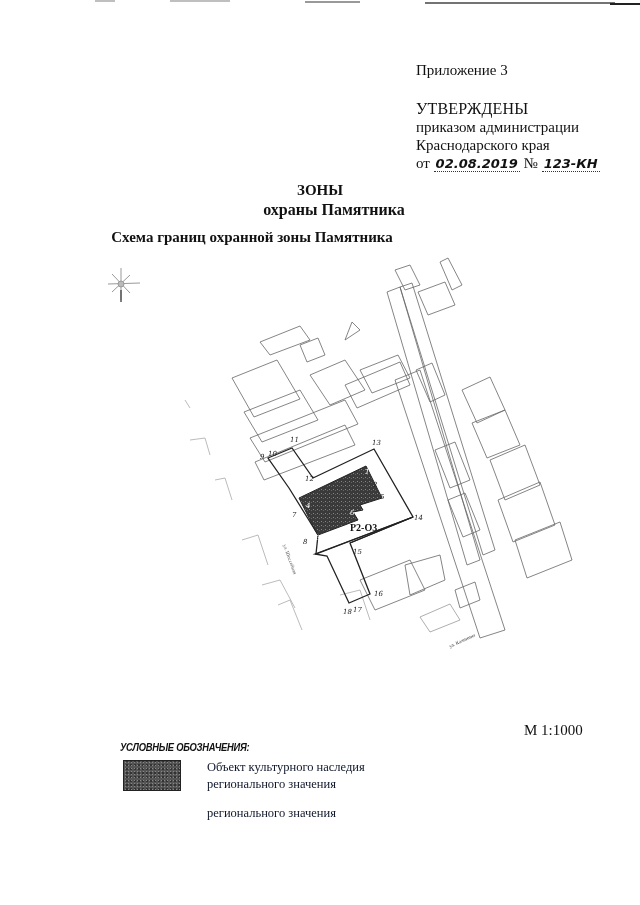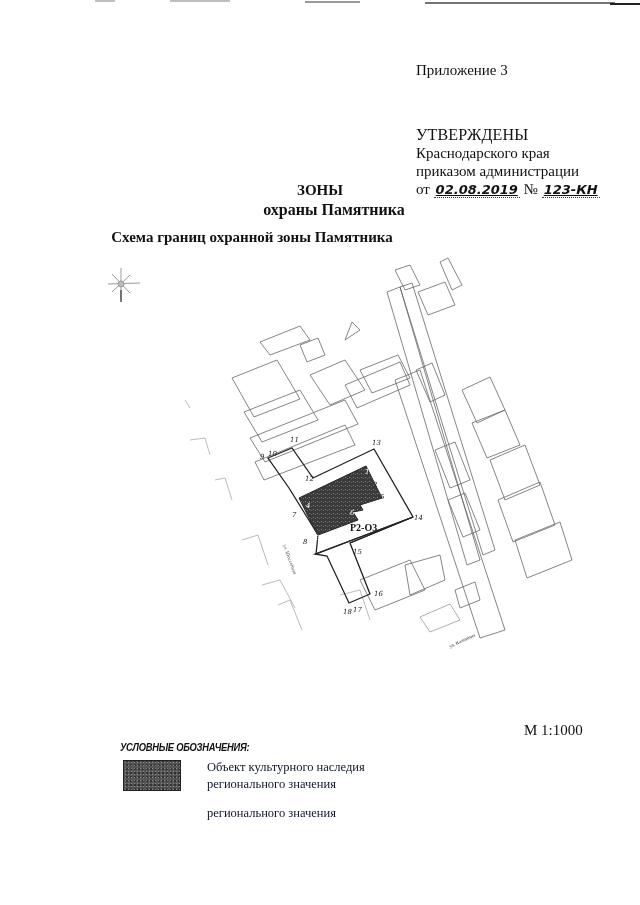--- a/index.html
+++ b/index.html
@@ -1,23 +1,23 @@
 <!DOCTYPE html>
 <html><head>
   <meta charset="utf-8">
   <style>
     html, body { margin: 0; padding: 0; background: #ffffff; }
     body { width: 640px; height: 905px; position: relative; overflow: hidden;
            font-family: "Liberation Serif", "DejaVu Serif", serif; color: #111; }
     .top-scan { position: absolute; top: 0; left: 0; width: 640px; height: 6px; }
     .appendix { position: absolute; left: 416px; top: 62px; font-size: 15px; }
     .approved { position: absolute; left: 416px; top: 100px; font-size: 15px; line-height: 18px; }
-    .approved .upper { font-size: 16px; letter-spacing: 0.2px; margin-top: 26px; }
+    .approved .upper { font-size: 16px; letter-spacing: 0.2px; }
     .hand { font-family: "DejaVu Sans", sans-serif; font-style: italic; font-weight: bold;
-            font-size: 13px; border-bottom: 1px dotted #333; padding: 0 2px; text-decoration: underline; }
+            font-size: 13px; border-bottom: 1px dotted #333; padding: 0 2px; }
     .title1 { position: absolute; left: 0; width: 640px; top: 182px; text-align: center;
               font-weight: bold; font-size: 15px; }
     .title2 { position: absolute; left: 0; width: 640px; top: 201px; text-align: center;
               font-weight: bold; font-size: 16px; padding-left: 14px; }
     .title3 { position: absolute; left: 0; width: 504px; top: 229px; text-align: center;
               font-weight: bold; font-size: 15px; }
     .map { position: absolute; left: 0; top: 250px; width: 640px; height: 460px; }
     .scale { position: absolute; left: 524px; top: 722px; font-size: 15px; }
     .legend-title { position: absolute; left: 120px; top: 741px; font-size: 11px;
                     font-style: italic; font-weight: bold; font-family: "Liberation Sans", sans-serif;
@@ -39,22 +39,22 @@
   <line x1="170" y1="1" x2="230" y2="1" stroke="#aaa" stroke-width="1.5"></line>
   <line x1="305" y1="2" x2="360" y2="2" stroke="#777" stroke-width="1.5"></line>
   <line x1="425" y1="3" x2="615" y2="3" stroke="#444" stroke-width="1.5"></line>
   <line x1="610" y1="4" x2="640" y2="4" stroke="#222" stroke-width="2"></line>
 </svg>
 
 <div class="appendix">Приложение 3</div>
 
 <div class="approved">
   <div class="upper">УТВЕРЖДЕНЫ</div>
+  <div>приказом администрации</div>
   <div>Краснодарского края</div>
-  <div>приказом администрации</div>
   <div>
     <span>от</span>
     <span class="hand">02.08.2019</span>
     <span>№</span>
     <span class="hand">123-КН</span>
   </div>
 </div>
 
 <div class="title1">ЗОНЫ</div>
 <div class="title2">охраны Памятника</div>

